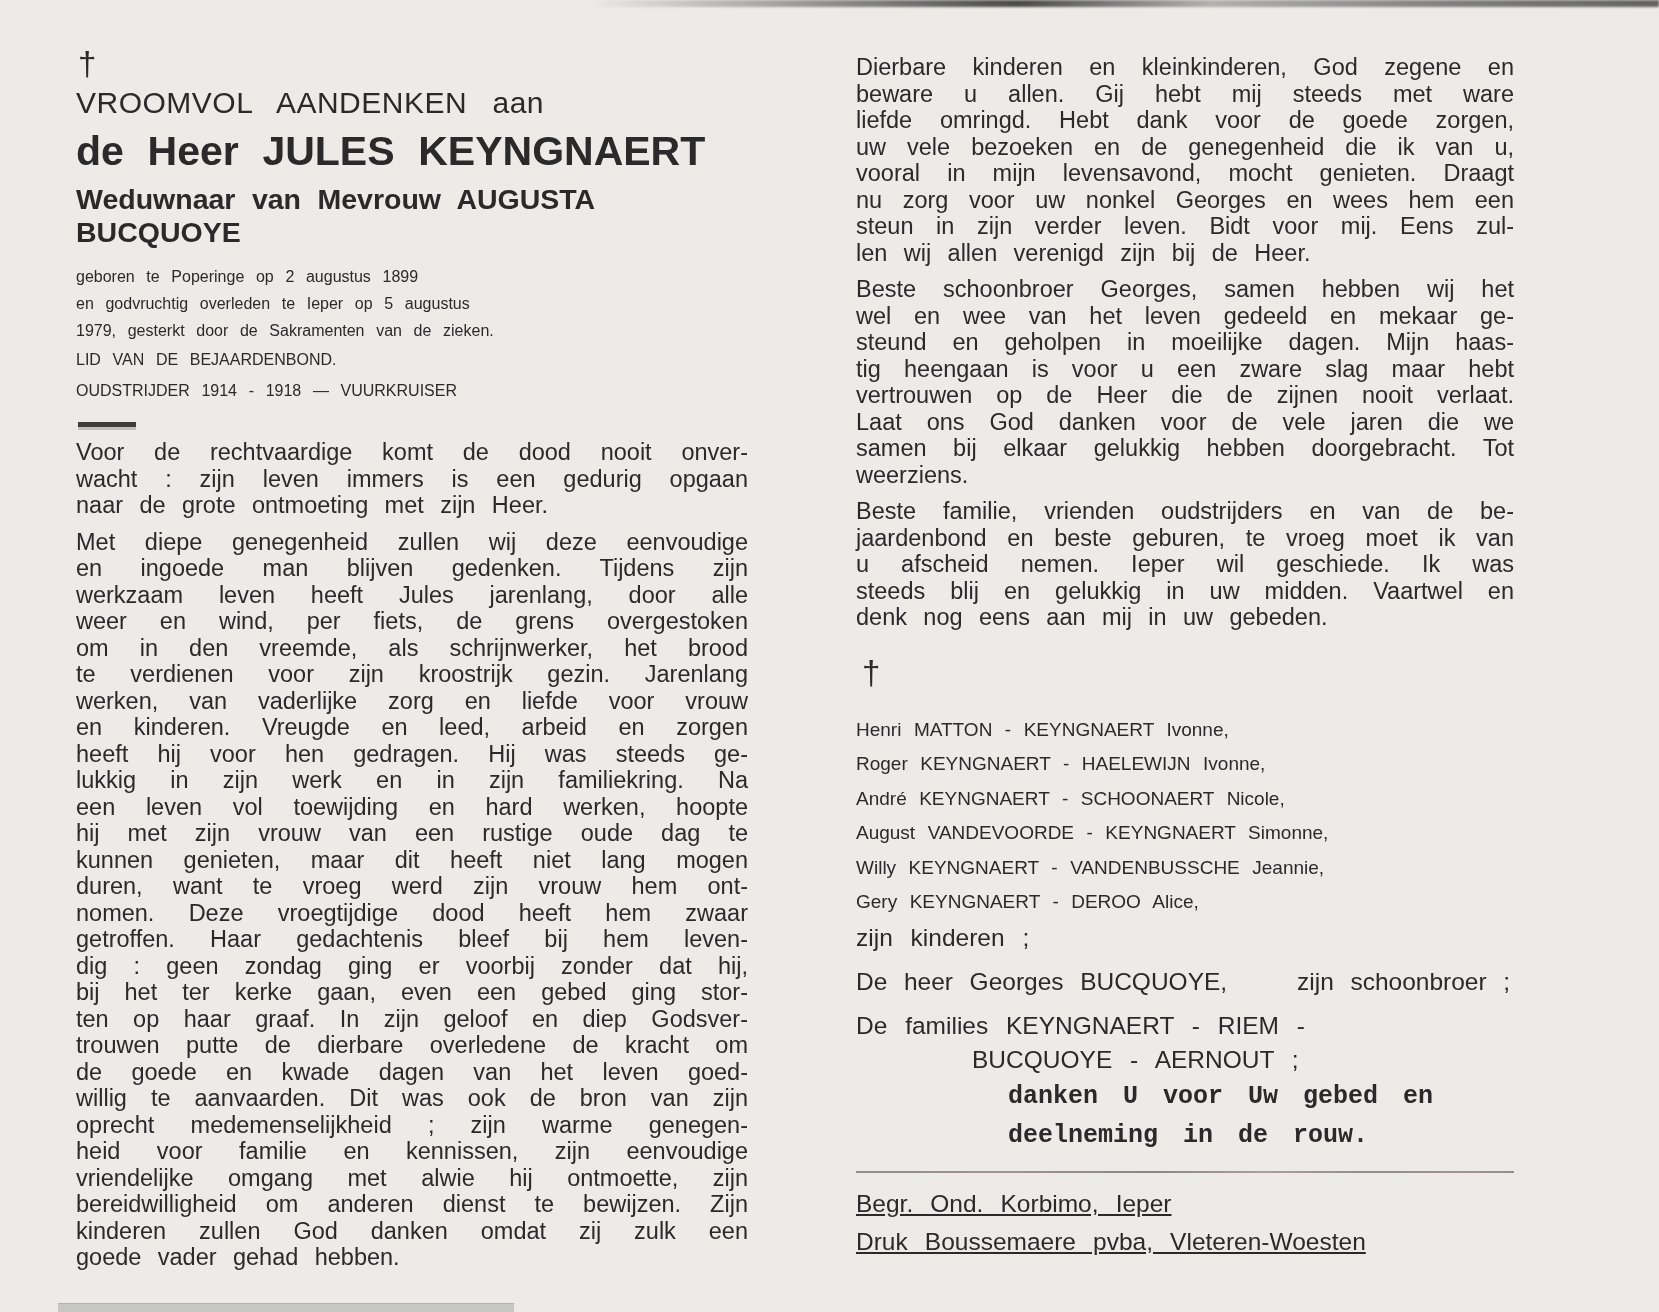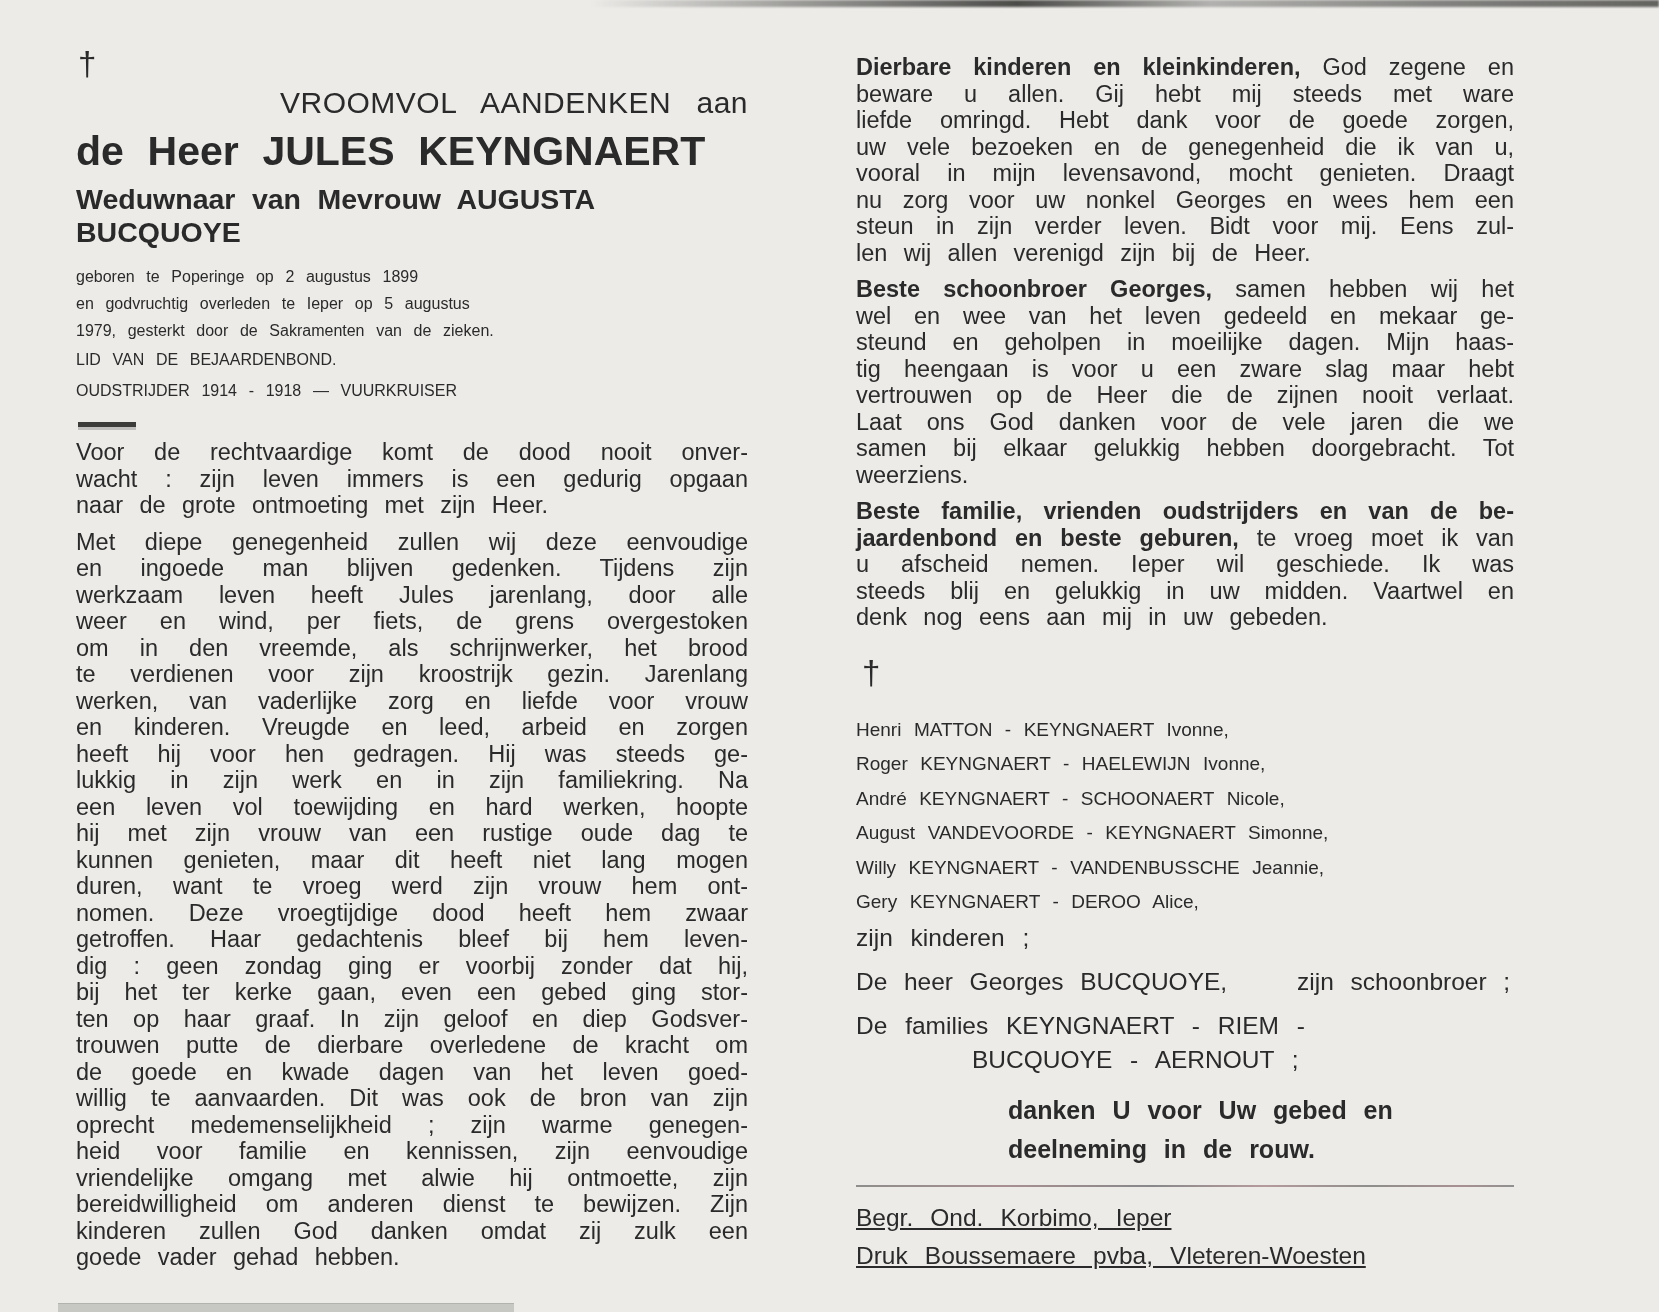--- a/index.html
+++ b/index.html
@@ -23,24 +23,24 @@
     background:#c7c7c4; border-top:1px solid #b2b2af;
   }
   .col { position:absolute; top:46px; }
   .col-left  { left:76px;  width:672px; }
   .col-right { left:856px; width:658px; }
 
   .body-text { font-size:23.5px; line-height:26.5px; }
   .para { margin-bottom:10px; }
   .line { text-align:justify; text-align-last:justify; word-spacing:0.06em; white-space:normal; }
   .line.last { text-align:justify; text-align-last:left; word-spacing:0.42em; }
-  .b { font-weight:bold; }
+  .b { font-weight:normal; }
 
   .cross-lg { font-size:33px; line-height:36px; margin-left:2px; }
-  .intro { font-size:30px; line-height:34px; word-spacing:0.55em; letter-spacing:0.5px; margin-top:4px;text-align:right; }
+  .intro { font-size:30px; line-height:34px; word-spacing:0.55em; letter-spacing:0.5px; margin-top:4px; }
   .main-title { font-size:41px; line-height:46px; font-weight:bold; word-spacing:0.3em; margin-top:8px; }
   .widower { font-size:28.5px; line-height:33px; font-weight:bold; word-spacing:0.3em; margin-top:9px; }
 
   .birth { margin-top:14px; }
   .birth .pline { word-spacing:0.45em; line-height:27px; }
   .membership { margin-top:0; }
   .membership .pline { word-spacing:0.45em; line-height:31px; }
 
   .divider {
     width:58px; height:5px; background:#3c3c3a;
@@ -49,21 +49,21 @@
   }
 
   .r-paras { margin-top:8px; }
   .cross-sm { font-size:33px; line-height:36px; margin:24px 0 22px 6px; }
 
   .names { font-size:19px; line-height:34.5px; word-spacing:0.38em; margin-top:4px; }
   .children-suffix { text-align:left; padding-right:10px; font-size:24.5px; word-spacing:0.45em; margin-top:4px; }
   .brother { display:flex; justify-content:space-between; font-size:24.5px; word-spacing:0.4em; margin-top:16px; padding-right:4px; }
   .families { margin-top:13px; font-size:24.5px; line-height:34px; word-spacing:0.45em; }
   .families .pline:nth-child(2) { margin-left:116px; }
-  .thanks { margin-top:14px; margin-left:152px; font-weight:bold; font-size:25px; line-height:39px; word-spacing:0.4em; }
+  .thanks { margin-left:152px; font-weight:bold; font-size:25px; line-height:39px; word-spacing:0.4em;font-family:Liberation Mono, monospace; }
   .footer-rule {
     margin-top:16px; height:2px;
     background:linear-gradient(90deg,#8e8e8c 0%,#a88f92 22%,#88888a 45%,#b59a9c 62%,#8e8e8c 78%,#a89092 92%,#909090 100%);
   }
   .footer { margin-top:12px; font-size:24.5px; line-height:38.5px; word-spacing:0.42em;text-decoration:underline; }
 </style>
 </head>
 <body>
 
 <div class="scan-artifact-top"></div>

